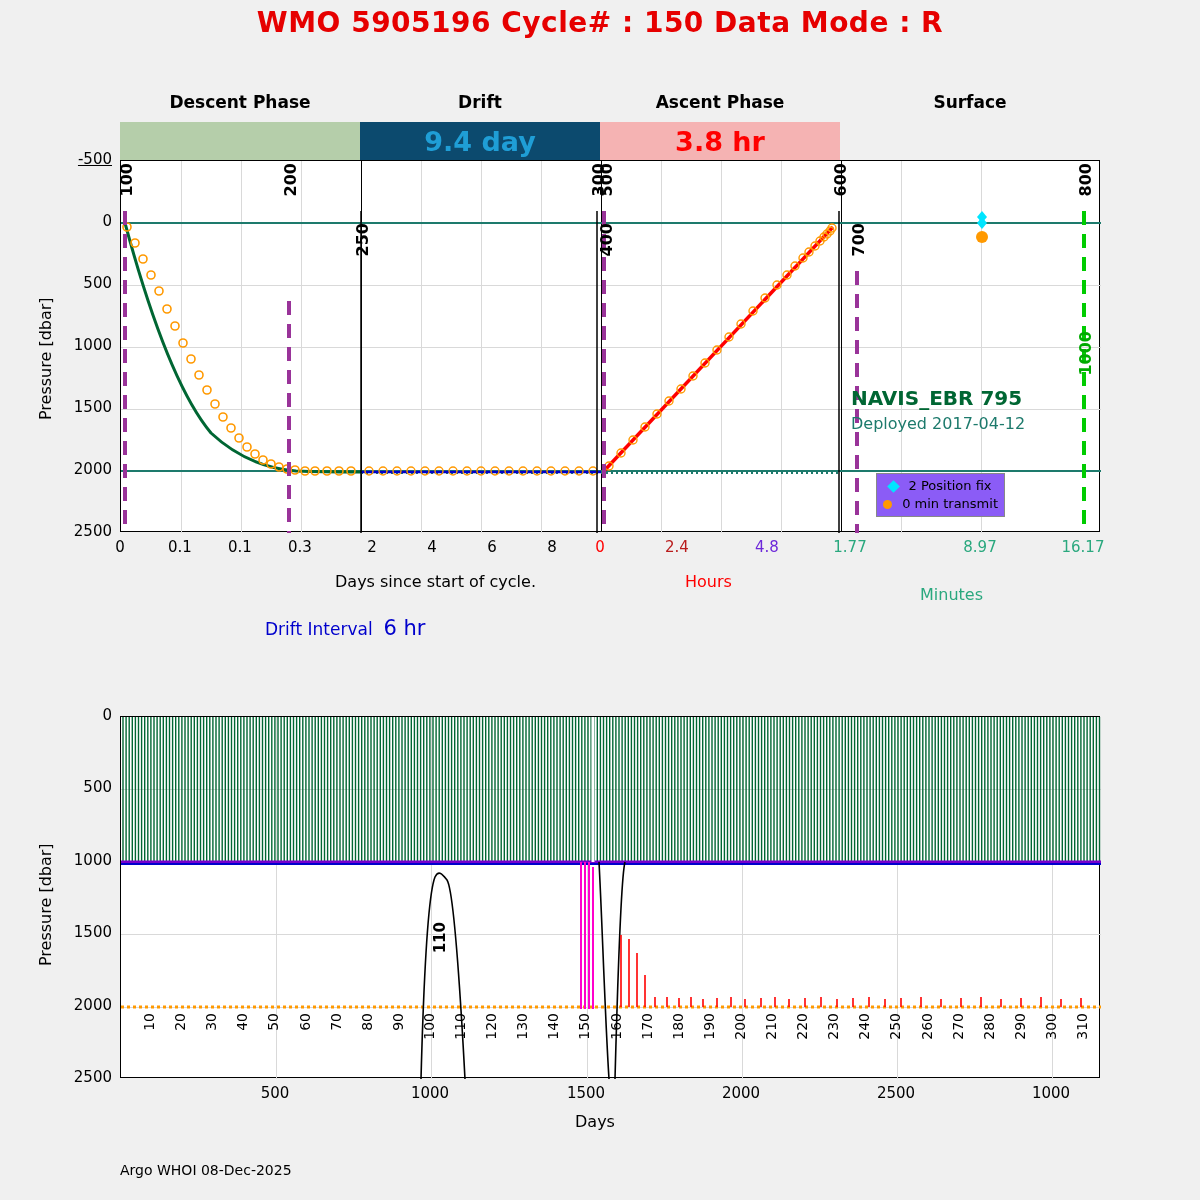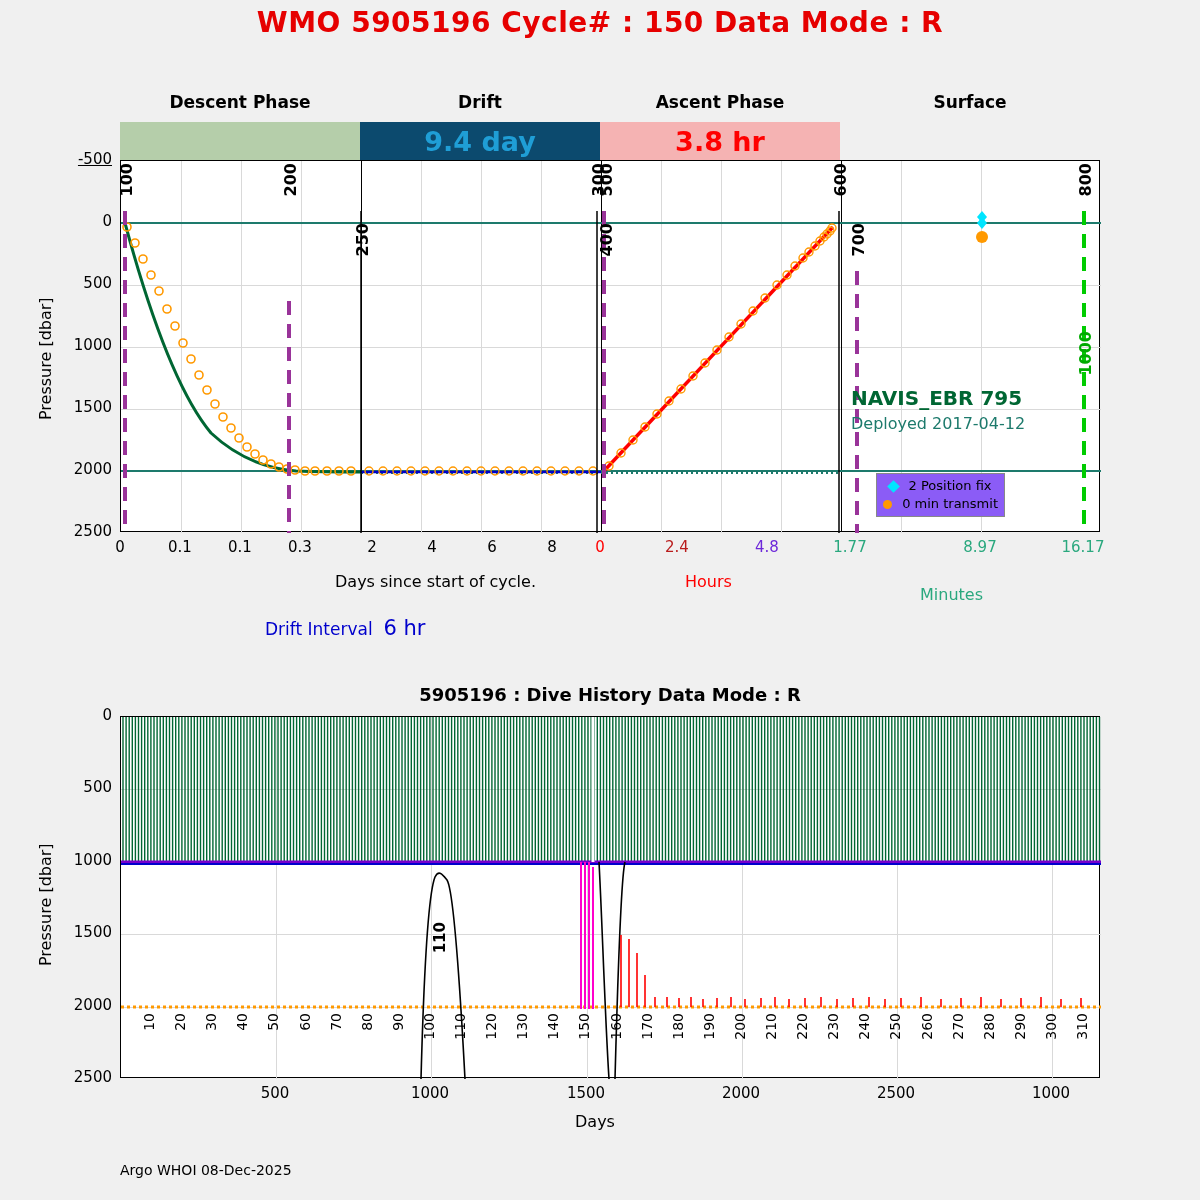--- a/index.html
+++ b/index.html
@@ -266,21 +266,20 @@
   <div class="xaxis-title" style="left:565px;top:412px;color:#ff0000;">Hours</div>
   <div class="xaxis-title" style="left:800px;top:412px;color:#2aa87e;margin-top:13px;">Minutes</div>
 </div>
 
 <div class="dinterval">
   <span>Drift Interval</span>
   &nbsp;<b>6 hr</b>
 </div>
 
 <div class="abs" id="bot-panel">
-  <div class="bt-title">5905196 : Dive History      Data Mode : R</div>
 
   <div class="abs plotbg" style="left:0;top:0;width:980px;height:362px;">
 
     <div class="gridline" style="left:0;top:72px;width:980px;height:1px;"></div>
     <div class="gridline" style="left:0;top:145px;width:980px;height:1px;"></div>
     <div class="gridline" style="left:0;top:217px;width:980px;height:1px;"></div>
     <div class="gridline" style="left:0;top:290px;width:980px;height:1px;"></div>
     <div class="gridline" style="left:155px;top:0;width:1px;height:362px;"></div>
     <div class="gridline" style="left:310px;top:0;width:1px;height:362px;"></div>
     <div class="gridline" style="left:466px;top:0;width:1px;height:362px;"></div>

